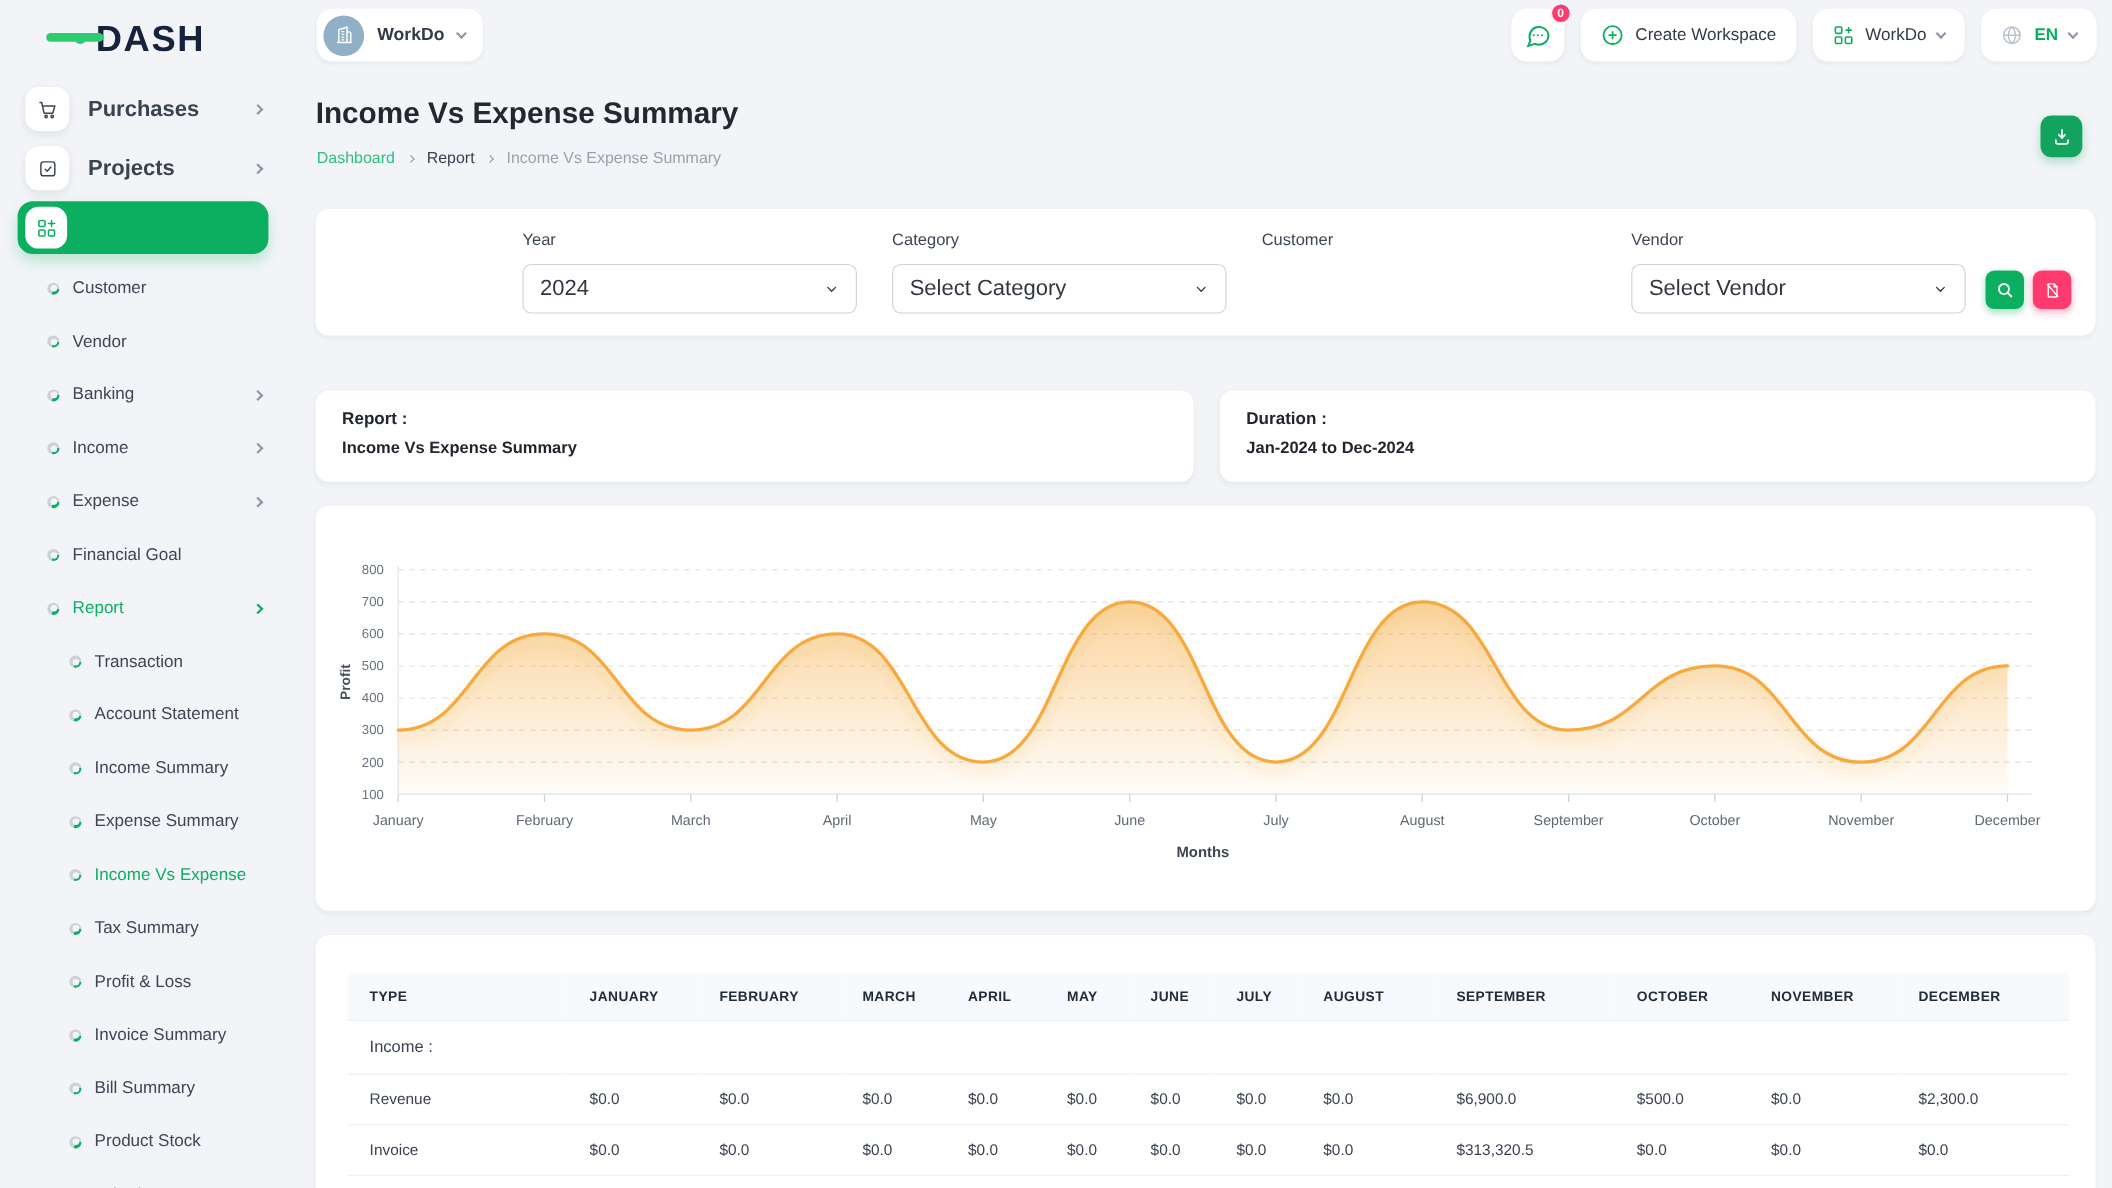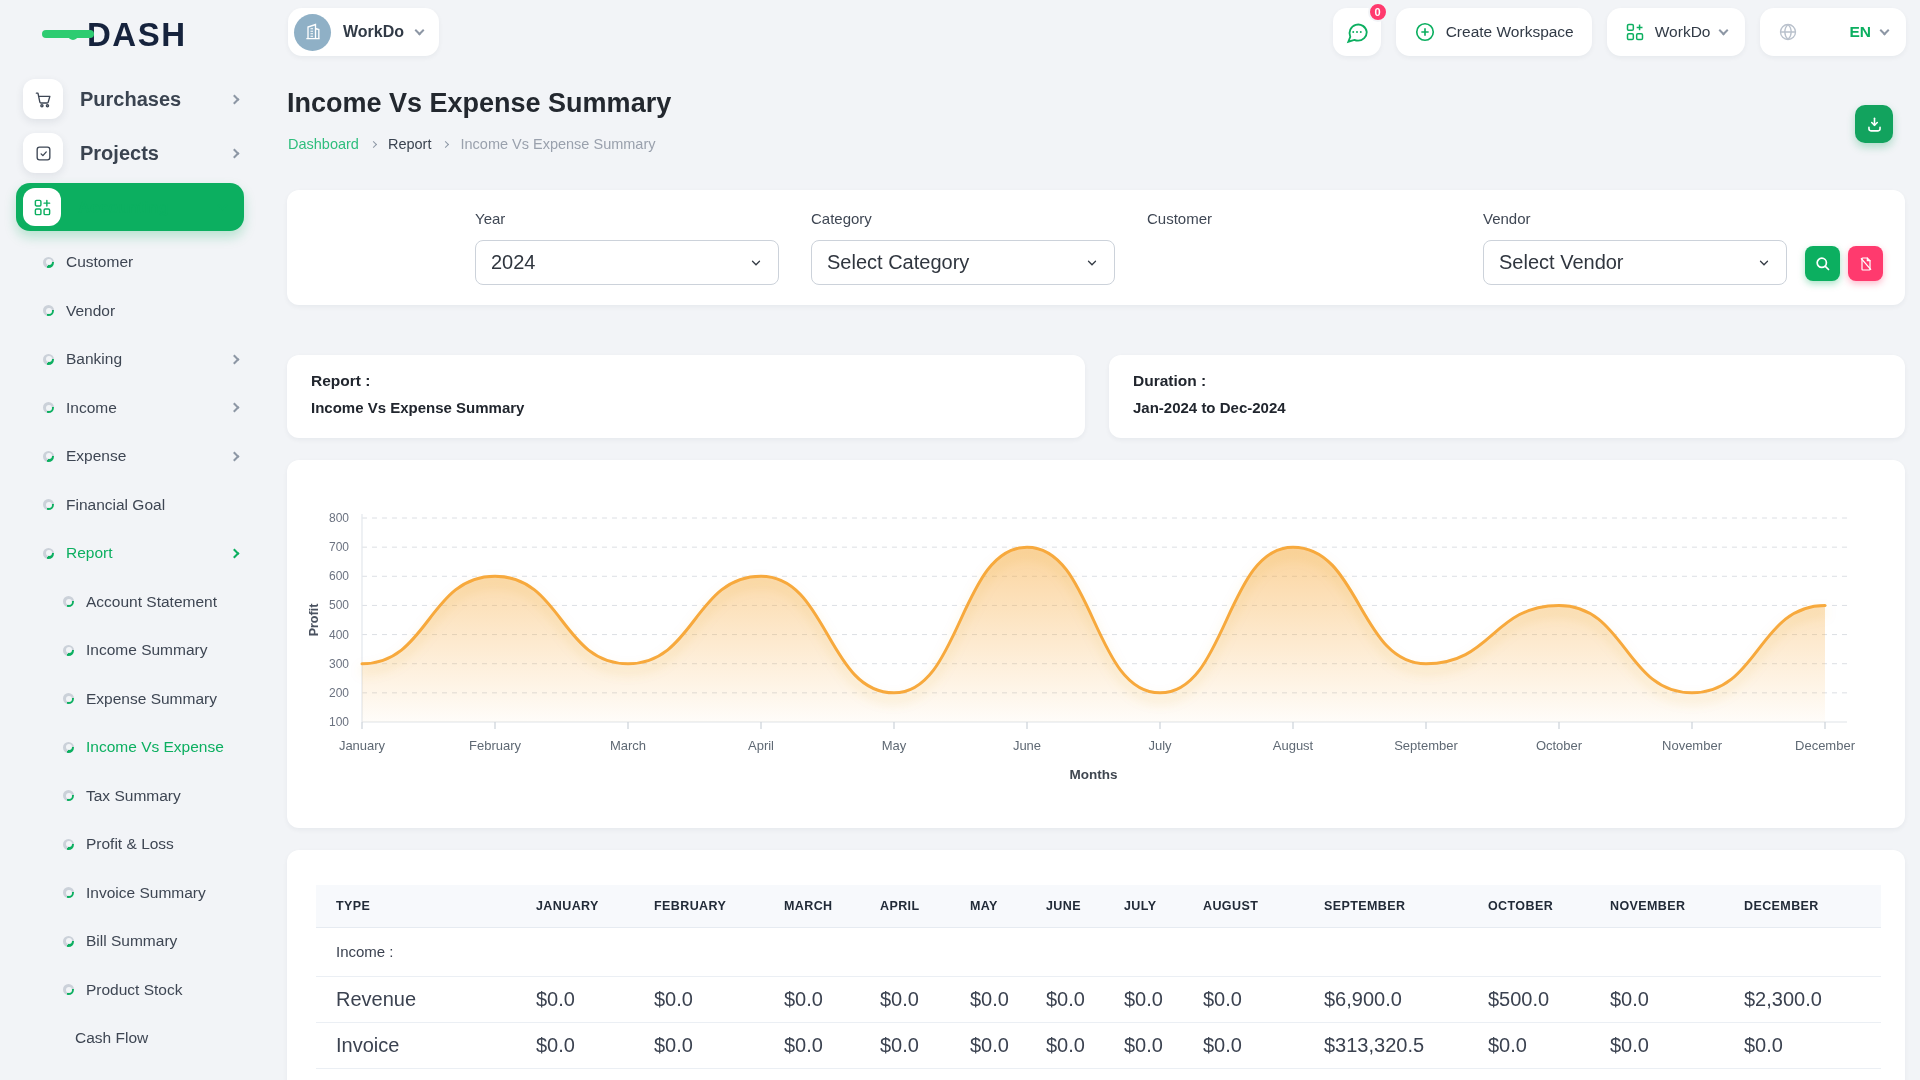--- a/index.html
+++ b/index.html
@@ -21,21 +21,21 @@
   .ws-label { font-size:16px; font-weight:600; color:#313a46; }
 
   .header-right { position:absolute; top:8px; right:14px; display:flex; align-items:center; gap:15px; }
   .icon-btn { position:relative; width:48px; height:48px; border:none; background:#fff; border-radius:14px;
               display:flex; align-items:center; justify-content:center; cursor:pointer; box-shadow:0 2px 5px rgba(25,39,58,.05); }
   .badge { position:absolute; top:-6px; right:-7px; min-width:20px; height:20px; border-radius:10px; background:#ff3a6e;
            color:#fff; font-size:11px; font-weight:700; display:flex; align-items:center; justify-content:center;
            border:2px solid #f2f4f7; padding:0 4px; }
   .hpill { height:48px; border:none; background:#fff; border-radius:14px; display:flex; align-items:center; gap:10px;
            padding:0 18px; font-family:inherit; font-size:15.5px; color:#313a46; cursor:pointer; box-shadow:0 2px 5px rgba(25,39,58,.05); }
-  .hpill .lang { color:#0caf60; font-weight:700;margin-left:41px; }
+  .hpill .lang { color:#0caf60; font-weight:700; }
 
   .chev { display:inline-block; width:7px; height:7px; border-right:2px solid #8d97a5; border-bottom:2px solid #8d97a5;
           transform:rotate(-45deg); flex:none; }
   .chev.down { transform:rotate(45deg); margin-top:-3px; }
 
   
   .sidebar-nav { position:absolute; left:0; top:72px; width:262px; }
   .nav-item { display:flex; align-items:center; cursor:pointer; }
   .nav-item .chev { margin-left:auto; }
   .lvl0 { height:54px; padding:0 24px 0 23px; }
@@ -83,21 +83,21 @@
   .summary-label { font-size:15.5px; font-weight:700; color:#21262e; }
   .summary-value { margin-top:9px; font-size:15px; font-weight:700; color:#21262e; }
 
   .chart-card { left:0; top:460px; width:1618px; height:368px; }
   .chart-card svg { display:block; }
 
   .table-card { left:0; top:850px; width:1618px; height:300px; padding:35px 24px 0 29px; }
   .data-table { border-collapse:collapse; table-layout:fixed; width:1565px; }
   .data-table th { background:#f7f9fc; font-size:12.5px; font-weight:700; color:#222b38; text-align:left; height:42px;
                    padding:0 4px 0 20px; letter-spacing:.4px; border-bottom:1px solid #e6ebf1; white-space:nowrap; }
-  .data-table td { height:46px; font-size:20px; color:#3b4250; padding:0 4px 0 20px; border-top:1px solid #ebeff4; white-space:nowrap; }
+  .data-table td { height:46px; font-size:14px; color:#3b4250; padding:0 4px 0 20px; border-top:1px solid #ebeff4; white-space:nowrap; }
   .data-table tbody tr:first-child td { border-top:none; }
   .data-table tr.section td { height:49px; font-size:15px; }
 </style>
 </head>
 <body>
 
 <div class="logo">
   <span class="logo-dot"></span>
   <span class="logo-text">DASH</span>
   <span class="logo-bar"></span>
@@ -209,20 +209,24 @@
       <span class="chev "></span>
     </div>
     <div class="nav-item lvl1">
       <span class="ring"></span>
       <span class="nav-label">Financial Goal</span>
     </div>
     <div class="nav-item lvl1 active">
       <span class="ring"></span>
       <span class="nav-label">Report</span>
       <span class="chev "></span>
+    </div>
+    <div class="nav-item lvl2">
+      <span class="ring"></span>
+      <span class="nav-label">Transaction</span>
     </div>
     <div class="nav-item lvl2">
       <span class="ring"></span>
       <span class="nav-label">Account Statement</span>
     </div>
     <div class="nav-item lvl2">
       <span class="ring"></span>
       <span class="nav-label">Income Summary</span>
     </div>
     <div class="nav-item lvl2">

